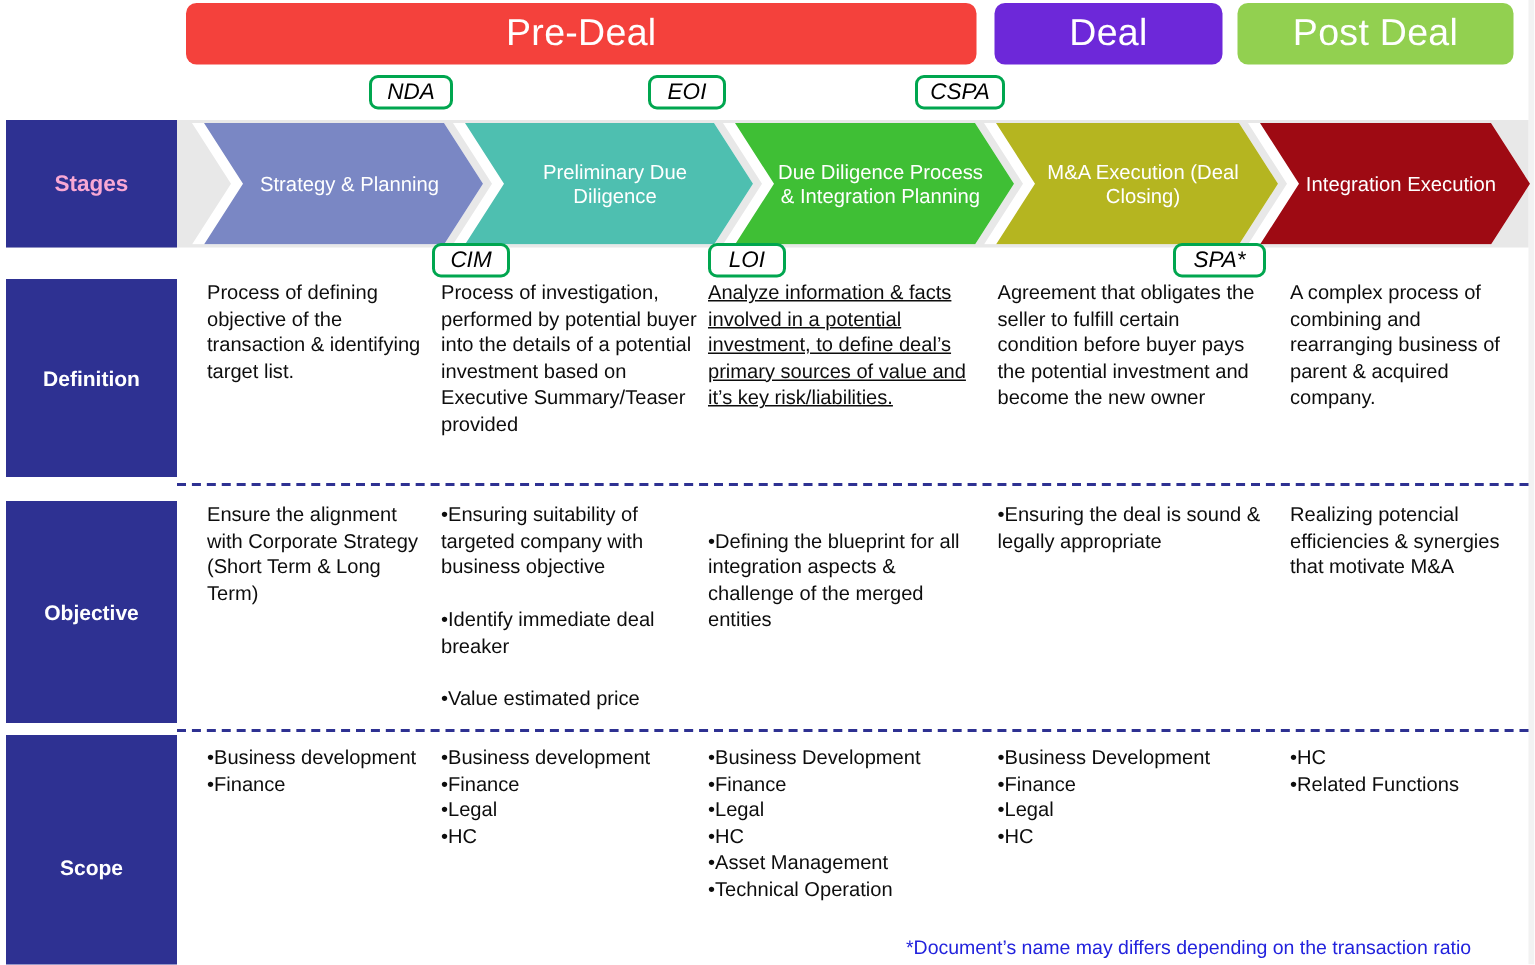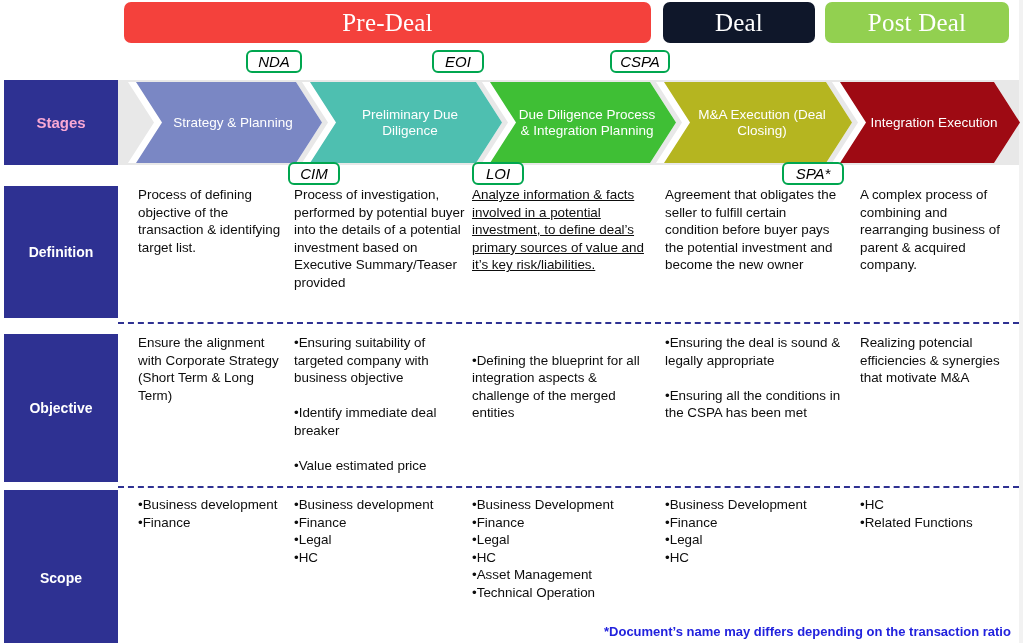--- a/index.html
+++ b/index.html
@@ -14,21 +14,20 @@
   
   #phase-band{
     position:absolute;left:0;top:0;width:1023px;height:45px;
   }
   .phase-pill{
     position:absolute;top:2px;height:41px;
     border-radius:7px;
     display:flex;align-items:center;justify-content:center;
     color:#ffffff;font-size:25px;font-weight:400;
     letter-spacing:.2px;
-    font-family:Liberation Serif, serif;
   }
   
   .doc-badge{
     position:absolute;
     border:2.5px solid #00a64f;
     border-radius:6px;
     background:#ffffff;
     height:23px;
     display:flex;align-items:center;justify-content:center;
     font-size:15px;font-weight:400;color:#000;
@@ -83,37 +82,37 @@
     box-sizing:border-box;
   }
   .cell p{margin:0 0 0 0;}
   .cell .blank{height:17.6px;}
   .sep{
     position:absolute;left:118px;width:901px;height:0;
     border-top:2.5px dashed #2e3192;
   }
   #footnote{
     position:absolute;left:604px;top:624px;
-    font-size:13px;color:#2222dd;font-weight:bold;
+    font-size:13px;color:#2222dd;font-weight:normal;
     white-space:nowrap;
   }
   #right-edge{
     position:absolute;right:0;top:0;width:4px;height:643px;background:#f2f2f2;
   }
 </style>
 </head>
 <body>
 
 <div id="right-edge"></div>
 
 <div id="phase-band">
     <div class="phase-pill" style="left: 124px; width: 527px; background: rgb(244, 65, 60);">
       <span>Pre-Deal</span>
     </div>
-    <div class="phase-pill" style="left: 663px; width: 152px; background: #0f172a;">
+    <div class="phase-pill" style="left: 663px; width: 152px; background: #6d28d9;">
       <span>Deal</span>
     </div>
     <div class="phase-pill" style="left: 825px; width: 184px; background: rgb(146, 208, 80);">
       <span>Post Deal</span>
     </div>
   </div>
 
 <div id="stage-strip"></div>
 <div id="stages-label">
   <span>Stages</span>
@@ -171,21 +170,20 @@
       <div class="blank"></div>
       <p>•Value estimated price</p>
     </div>
     <div class="cell" style="left: 472px; top: 334px; width: 180px;">
       <div class="blank"></div>
       <p>•Defining the blueprint for all integration aspects &amp; challenge of the merged entities</p>
     </div>
     <div class="cell" style="left: 665px; top: 334px; width: 178px;">
       <p>•Ensuring the deal is sound &amp; legally appropriate</p>
       <div class="blank"></div>
-      <p>•Ensuring all the conditions in the CSPA has been met</p>
     </div>
     <div class="cell" style="left: 860px; top: 334px; width: 150px;">
       <p>Realizing potencial efficiencies  &amp; synergies that motivate M&amp;A</p>
     </div>
     <div class="row-label" style="top: 490px; height: 176px;">
       <span>Scope</span>
     </div>
     <div class="cell" style="left: 138px; top: 496px; width: 150px;">
       <p>•Business development</p>
       <p>•Finance</p>

